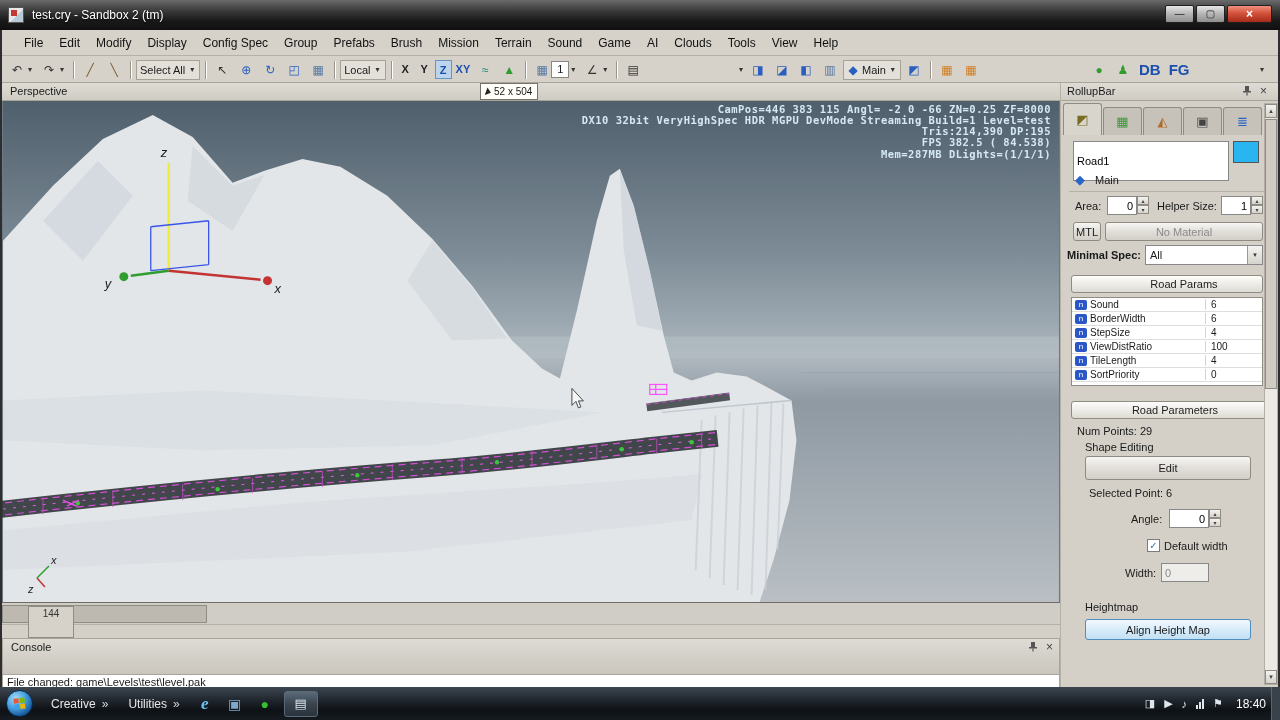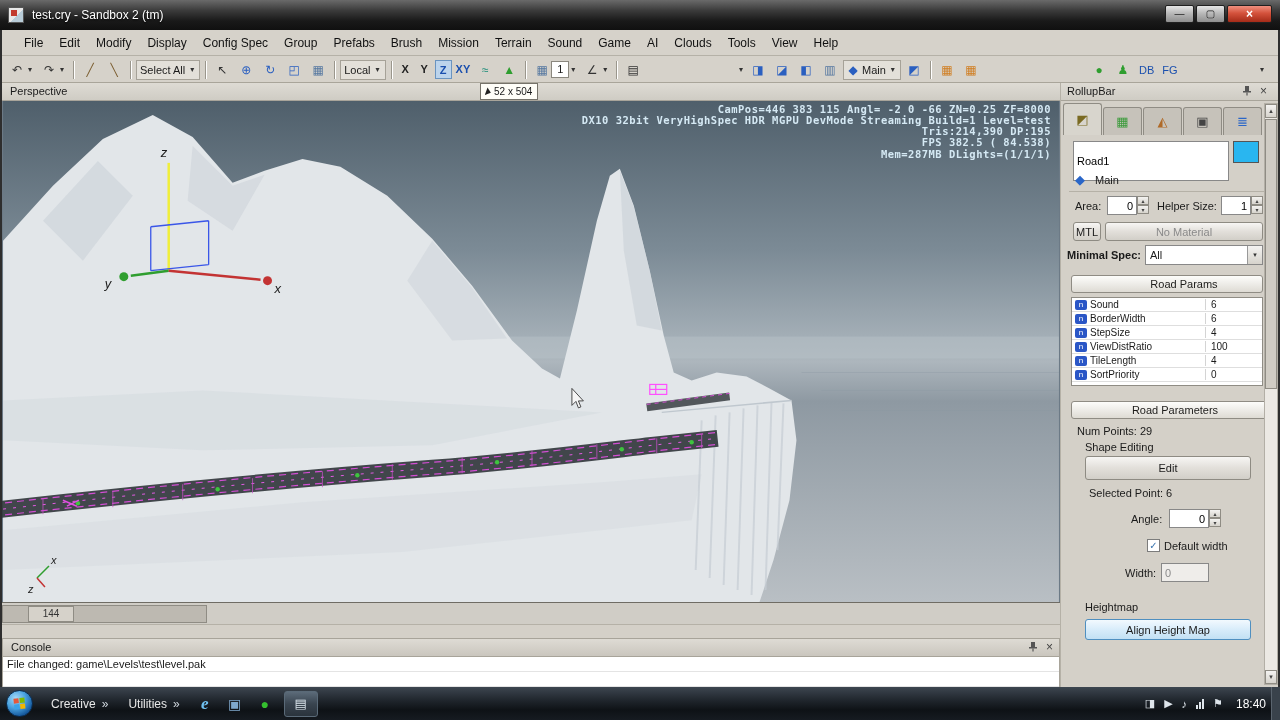--- a/index.html
+++ b/index.html
@@ -33,41 +33,41 @@
   .tb-btn { display:flex; align-items:center; height:20px; padding:0 1px; border:1px solid transparent; }
   .caret { font-size:8px; color:#333; width:8px; display:inline-block; text-align:center; }
   .tb-sep { width:1px; height:18px; background:#9a968c; box-shadow:1px 0 0 #fff; margin:0 3px; }
   .tb-drop { display:flex; align-items:center; height:20px; border:1px solid #a6a298; background:#e3e0d9; padding:0 3px; gap:3px; font-size:11px; }
   .axis-btn { min-width:17px; height:19px; line-height:18px; text-align:center; font-weight:bold; font-size:11px; color:#222; padding:0 2px; }
   .axis-btn.pressed { background:#bcd4ec; border:1px solid #6a94c0; color:#1a4fae; }
   .axis-btn.blue { color:#1a4fae; }
   .val-box { min-width:18px; height:17px; background:#fff; border:1px solid #8a877e; font-size:11px; text-align:center; line-height:15px; }
   .c-gold { color:#7a5c2e; } .c-blue { color:#2a5fc0; } .c-green { color:#2f9e2f; }
   .c-teal { color:#1f8d7a; } .c-orange { color:#d07d20; } .c-dark { color:#333; } .c-steel { color:#5577a0; }
-  .tb-label-btn { font-size:11px; font-weight:normal; color:#1a4fae; padding:0 3px; }
+  .tb-label-btn { font-size:15px; font-weight:bold; color:#1a4fae; padding:0 3px; }
 
   
   #vp-header { position:absolute; left:2px; top:83px; width:1058px; height:18px;
     background:linear-gradient(#dedbd4,#cfccc4); border-bottom:1px solid #a8a49a; font-size:11px; }
   #vp-header span { position:absolute; left:8px; top:2px; color:#1a1a1a; }
   #size-badge { position:absolute; left:480px; top:83px; height:17px; background:#fffef8; border:1px solid #76736a;
     display:flex; align-items:center; gap:3px; padding:0 5px; font-size:10px; z-index:5; }
   #size-badge .ptr { width:0; height:0; border-left:5px solid #222; border-top:4px solid transparent; border-bottom:4px solid transparent; transform:rotate(20deg); }
 
   
   #viewport { position:absolute; left:2px; top:101px; width:1058px; height:502px; background:#6c7a86; border-bottom:1px solid #6f6c64; }
 
   
   #hscroll { position:absolute; left:2px; top:603px; width:1058px; height:22px; background:#d0cdc6; border-bottom:1px solid #b5b1a7; }
   #hscroll .track { position:absolute; left:0; top:2px; width:205px; height:18px; background:#bdb9b1; border:1px solid #8f8c84; }
-  #hscroll .thumb { position:absolute; left:26px; top:3px; width:46px; height:16px; background:#d6d2ca; border:1px solid #8f8c84; text-align:center; font-size:10px; line-height:14px; color:#333; }
+  #hscroll .thumb { position:absolute; left:26px; top:3px; width:46px; height:32px; background:#d6d2ca; border:1px solid #8f8c84; text-align:center; font-size:10px; line-height:14px; color:#333; }
 
   
   #console { position:absolute; left:2px; top:638px; width:1058px; height:49px; }
-  #console .chead { height:19px; background:linear-gradient(#dedbd4,#cac6be); border:1px solid #a8a49a; font-size:11px; position:relative;padding-left:48px; }
+  #console .chead { height:37px; background:linear-gradient(#dedbd4,#cac6be); border:1px solid #a8a49a; font-size:11px; position:relative;padding-left:48px; }
   #console .chead .ctitle { position:absolute; left:8px; top:2px; }
   #console .chead .cicons { position:absolute; right:6px; top:2px; display:flex; gap:8px; align-items:center; }
   #console .cbody { height:30px; background:#fff; border:1px solid #a8a49a; border-top:none; font-size:11px; }
   #console .cline { height:15px; line-height:15px; padding-left:4px; border-bottom:1px solid #e4e4e4; }
 
   
   #rollup { position:absolute; left:1060px; top:83px; width:220px; height:604px; background:#d4d0c8; border-left:1px solid #b5b1a7; font-size:11px; }
   #rollup .rhead { position:absolute; left:0; top:0; width:220px; height:18px; background:linear-gradient(#dedbd4,#cfccc4); border-bottom:1px solid #a8a49a; }
   #rollup .rhead .rtitle { position:absolute; left:6px; top:2px; }
   #rollup .rhead .ricons { position:absolute; right:14px; top:2px; display:flex; gap:8px; align-items:center; }

